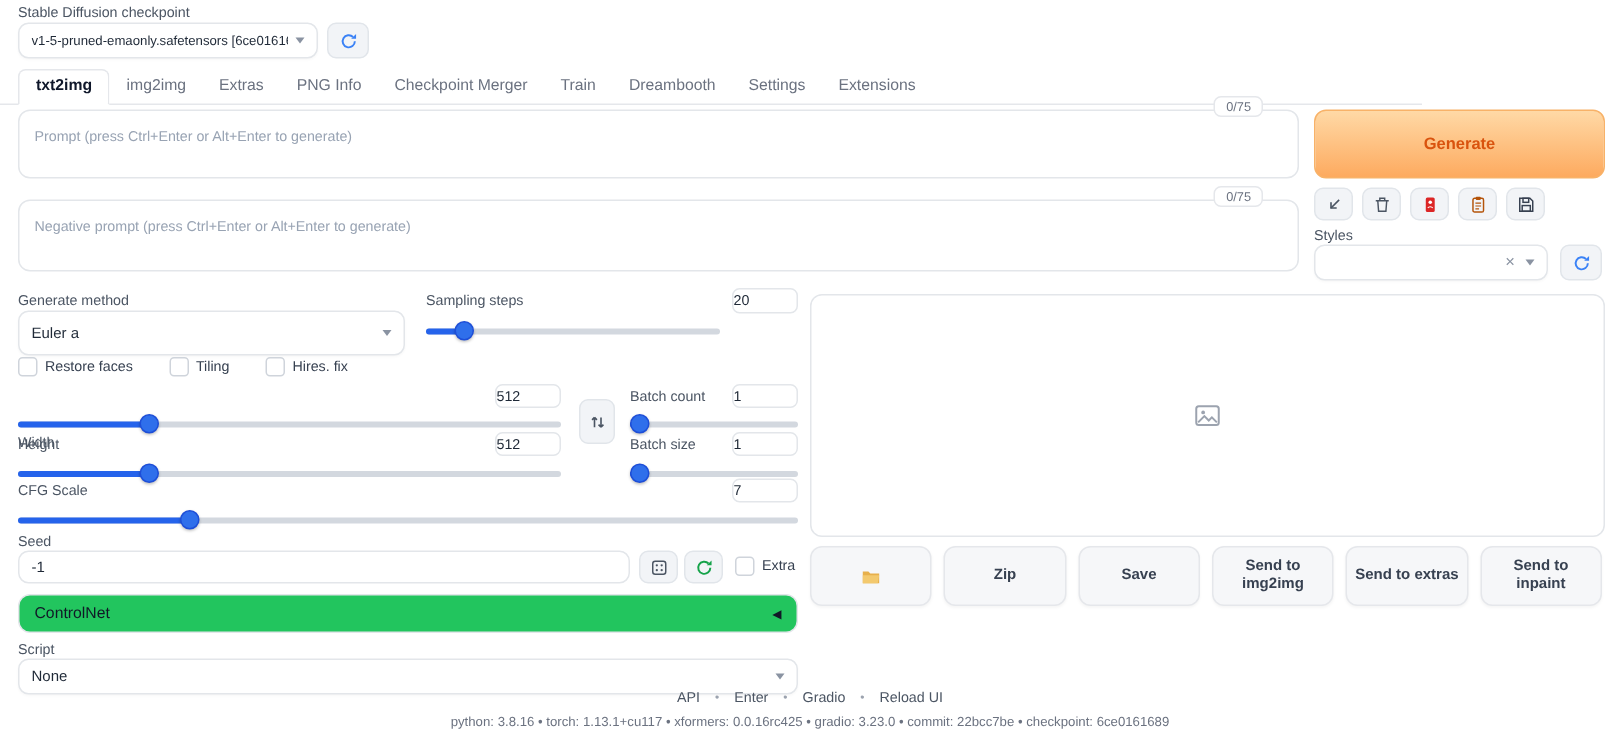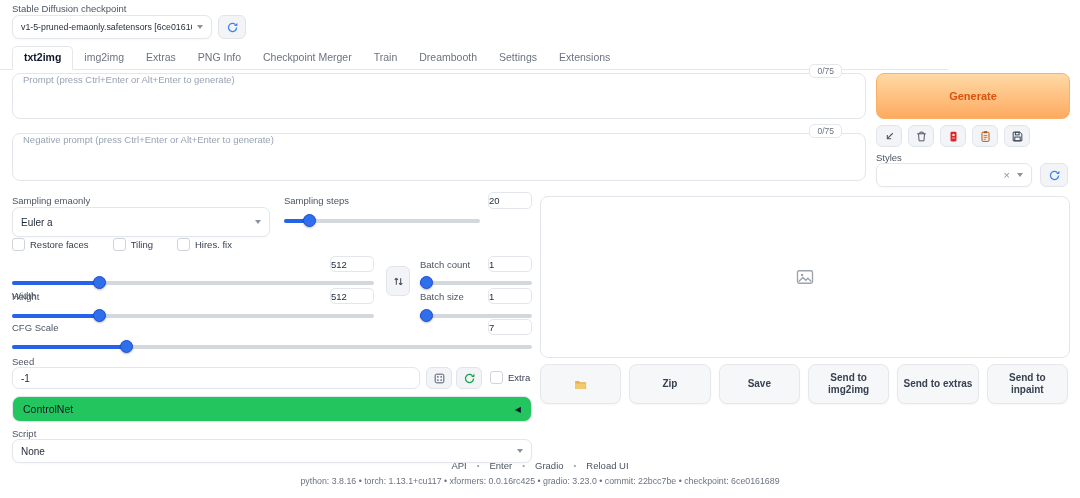--- a/index.html
+++ b/index.html
@@ -17,21 +17,21 @@
   
   .tool-btn{position:relative;width:26px;height:22px;border:1px solid #e1e5ea;background:#f2f4f7;
             border-radius:6px;display:flex;align-items:center;justify-content:center;padding:0;cursor:pointer;}
   .gen-btn{position:absolute;left:876px;top:73px;width:192px;height:44px;border-radius:8px;
            border:1px solid #f8b268;background:linear-gradient(180deg,#ffd9a6 0%,#fdaa5f 100%);
            color:#d9530e;font-weight:700;font-size:11px;display:flex;align-items:center;justify-content:center;
            cursor:pointer;font-family:"Liberation Sans",sans-serif;}
   
   .ta-wrap{position:absolute;left:12px;width:854px;}
   .ta-wrap textarea{width:100%;height:100%;box-sizing:border-box;border:1px solid #e3e6ea;border-radius:8px;
-           resize:none;outline:none;padding:0 10px;font-size:9.5px;color:#111827;
+           resize:none;outline:none;padding:12px 10px;font-size:9.5px;color:#111827;
            font-family:"Liberation Sans",sans-serif;}
   .ta-wrap textarea::placeholder{color:#98a3b3;}
   .counter{position:absolute;top:-9px;right:24px;font-size:8.5px;color:#6b7280;background:#fff;
            border:1px solid #e5e7eb;border-radius:5px;padding:1px 7px;z-index:2;}
   
   .tabbar{position:absolute;left:0;top:45px;width:948px;height:25px;display:flex;align-items:flex-end;
           padding-left:12px;border-bottom:1px solid #e5e7eb;box-sizing:border-box;}
   .tab{font-size:10.5px;color:#6b7280;padding:4px 11px 6px;cursor:pointer;white-space:nowrap;}
   .tab.active{color:#0f172a;font-weight:700;border:1px solid #e5e7eb;border-bottom:1px solid #fff;
           border-radius:5px 5px 0 0;background:#fff;margin-bottom:-1px;}
@@ -153,21 +153,21 @@
     <span class="clear-x">×</span>
     <span class="caret"></span>
   </div>
   <button class="tool-btn" style="position:absolute;left:1040px;top:163px;width:28px;height:24px;">
     <svg viewBox="0 0 24 24" width="13" height="13">
         <path d="M19.5 12a7.5 7.5 0 1 1-2.2-5.3" stroke="#3b82f6" stroke-width="2.4" fill="none"></path>
         <polygon points="21,3 21,9 15,9" fill="#3b82f6"></polygon>
       </svg>
   </button>
 
-  <div class="lbl" style="left:12px;top:195px;">Sampling emaonly</div>
+  <div class="lbl" style="left:12px;top:195px;">Generate method</div>
   <div class="lbl" style="left:284px;top:195px;">Sampling steps</div>
   <input class="num" style="left: 488px; top: 192px; width: 44px; height: 17px;" value="20">
   <div class="dropdown" style="left:12px;top:207px;width:258px;height:30px;">
     <span class="val">Euler a</span>
     <span class="caret"></span>
   </div>
   <div class="slider" style="left:284px;top:214px;width:196px;">
     <div class="track">
         <div class="fill" style="width:13%;"></div>
       </div>

